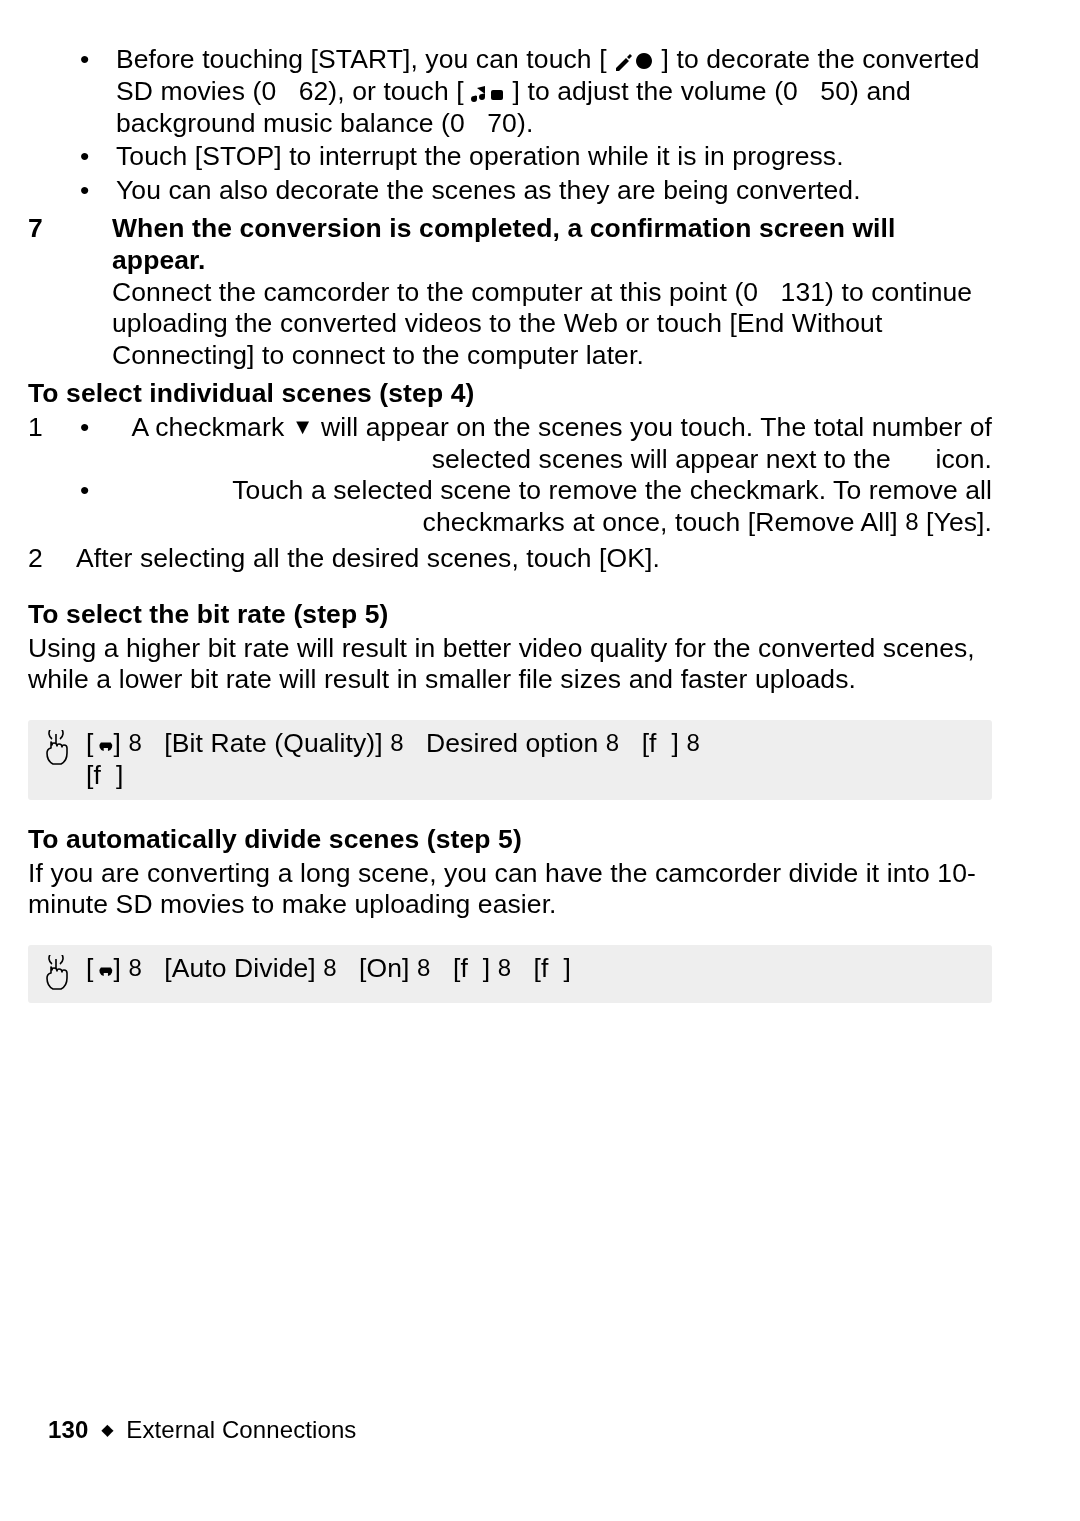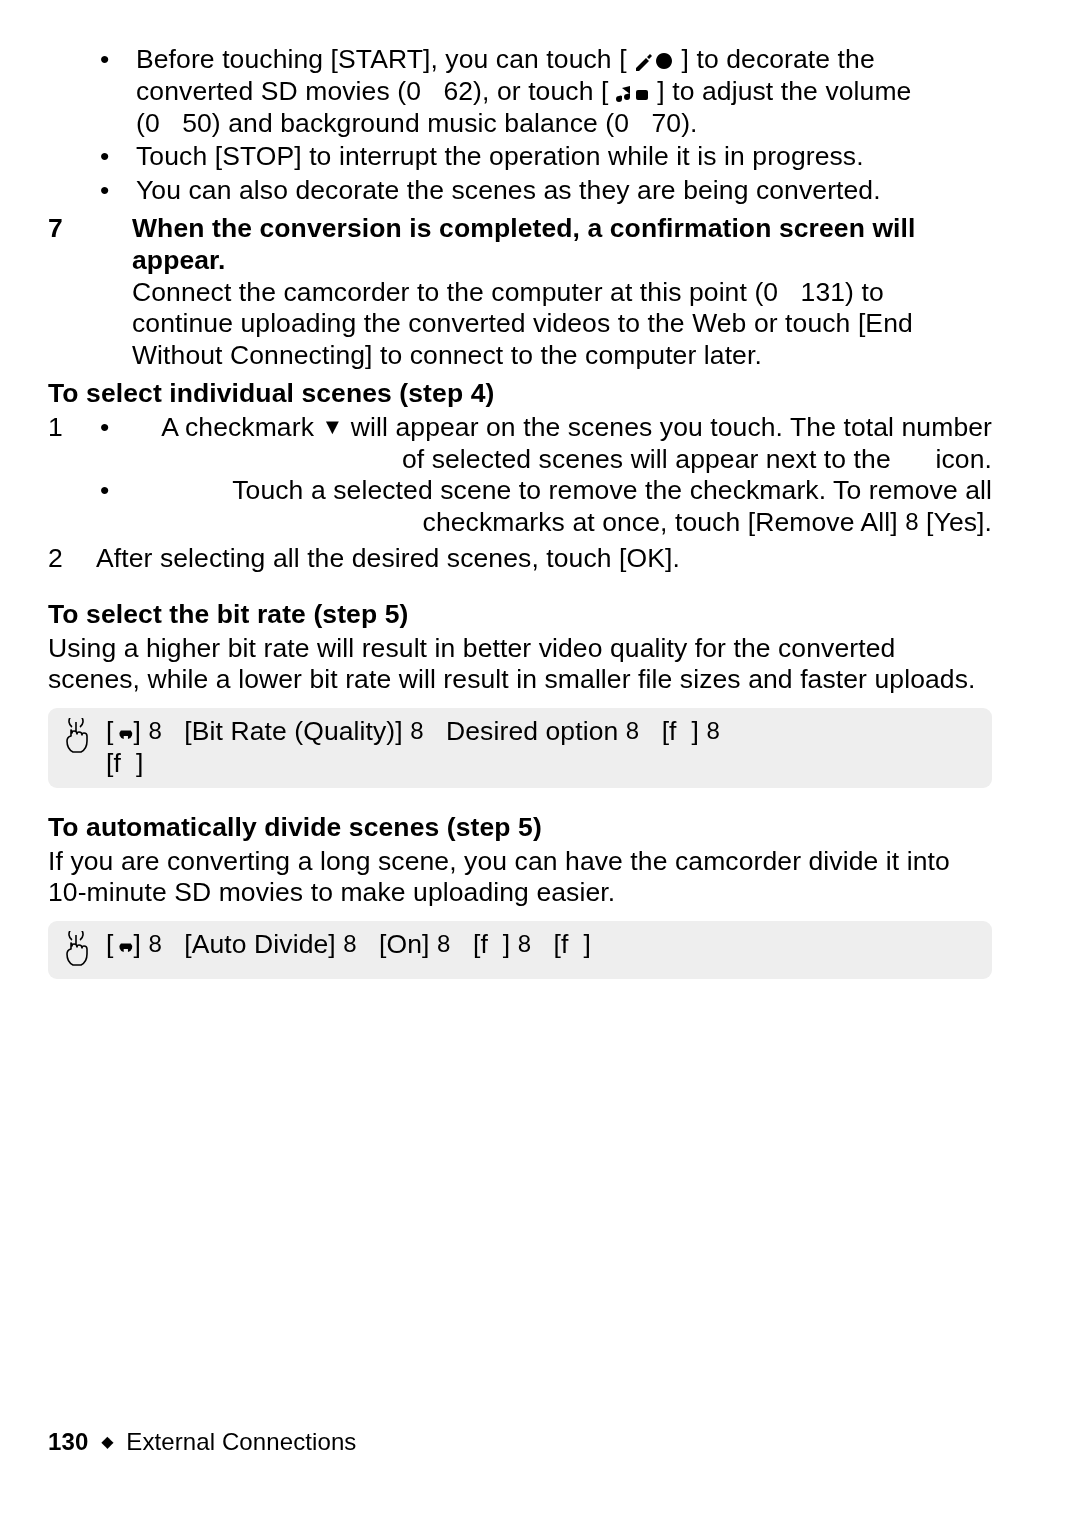--- a/index.html
+++ b/index.html
@@ -1,20 +1,20 @@
 <!DOCTYPE html>
 <html><head>
 <meta charset="utf-8">
 <style>
   html, body { margin:0; padding:0; background:#fff; }
   .page {
     width: 1040px;
     height: 1521px;
     box-sizing: border-box;
-    padding: 44px 48px 0 48px;
+    padding: 44px 48px 0 28px;
     font-family: "Helvetica Neue", Helvetica, Arial, sans-serif;
     color:#000;
     font-size: 26.5px;
     line-height: 1.2;
     position: relative;
     letter-spacing: 0.1px;
   }
   .bullet-list { list-style: none; margin:0 0 0 0; padding:0; }
   .bullet-list > li { position:relative; padding-left: 88px; margin-bottom: 2px; text-indent:0; }
   .bullet-list > li::before {
@@ -24,32 +24,32 @@
   .numbered .num { position:absolute; left:0; top:0; font-weight:600; }
   .numbered .body { display:block;margin-left:36px; }
   .section-title { font-weight:700; margin-top: 6px; }
   .sub-num { position:relative; padding-left: 48px; margin-top:2px;}
   .sub-num .snum { position:absolute; left:0; top:0; }
   .sub-bullets { list-style:none; margin:0; padding:0;text-align:right; }
   .sub-bullets > li { position:relative; padding-left: 88px; }
   .sub-bullets > li::before { content:"•"; position:absolute; left:52px; top:0; }
   .para { margin-top: 2px; }
   .proc {
-    background:#eee; border-radius:9px;
-    margin-top: 12px;
+    background:#eee; border-radius:3px;
+    margin-top: 24px;
     padding: 8px 10px 8px 14px;
     display:flex; align-items:flex-start;
     column-gap: 14px;
   }
   .proc .touch-icon { flex:0 0 auto; margin-top:2px; }
   .proc .steps { flex:1 1 auto; }
   .seg { white-space: nowrap; }
   .arw { display:inline-block; font-size:24px; position:relative; top:-1px; }
   .footer {
-    position:absolute; left:48px; bottom:64px; font-size:24px;
+    position:absolute; left:48px; bottom:76px; font-size:24px;
   }
   .footer .pg { font-weight:700; }
   .footer .dia { font-size:16px; position:relative; top:-3px; margin:0 6px; }
   .down-tri { font-size:22px; position:relative; top:-2px; }
   .sd-ref { white-space:nowrap; }
   svg { display:inline-block; vertical-align:-4px; }
 </style>
 </head>
 <body>
 

